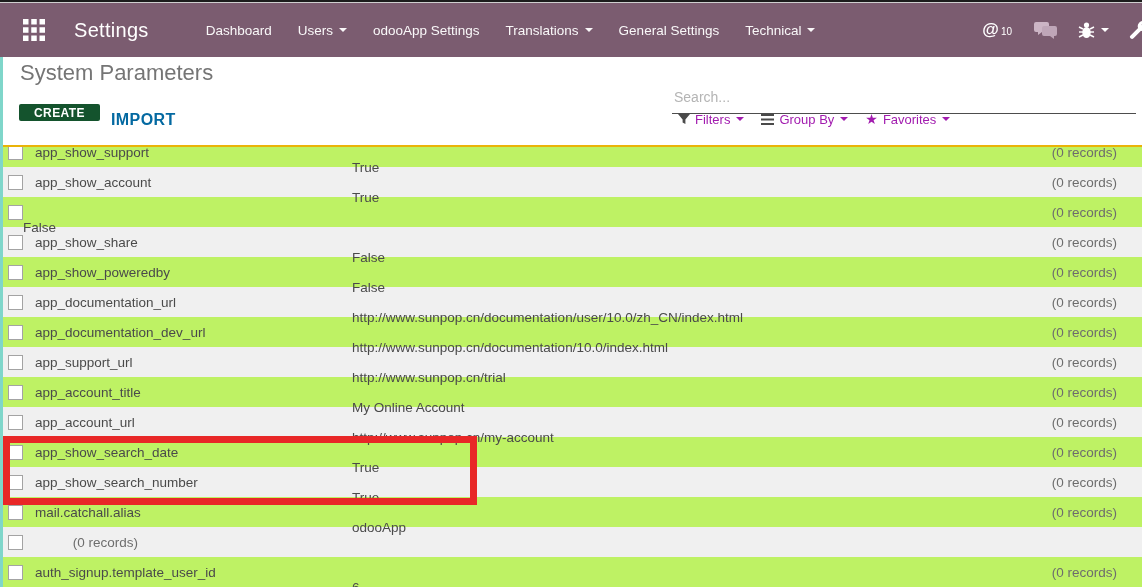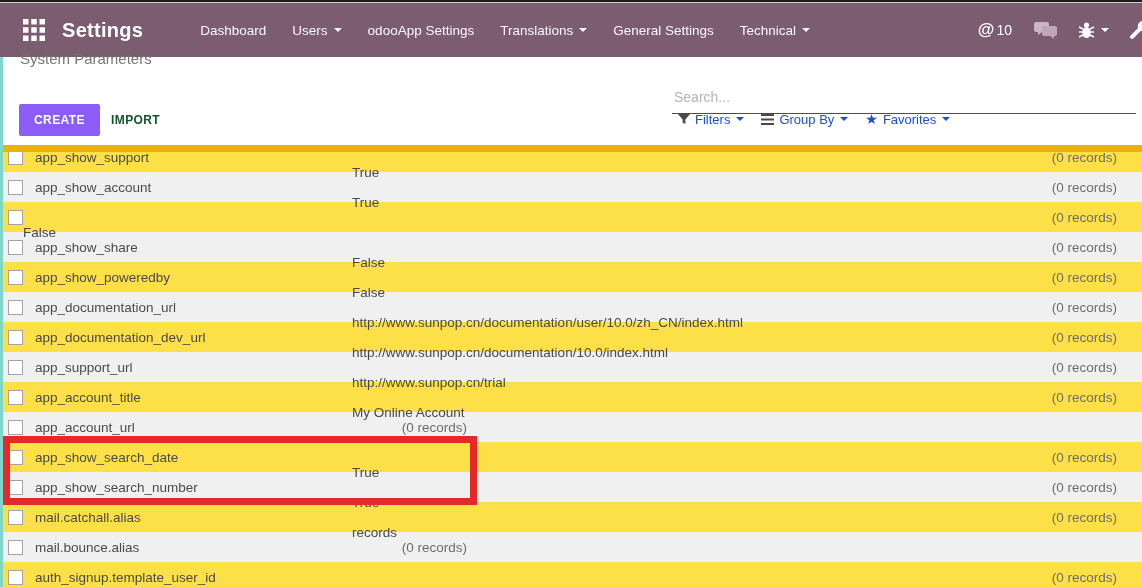--- a/index.html
+++ b/index.html
@@ -7,62 +7,62 @@
               font-family:"Liberation Sans","DejaVu Sans",sans-serif; }
   body { position:relative; }
 
   
   .topline-dark  { height:2px; background:#1c1c1c; }
   .topline-light { height:1px; background:#cfcfcf; }
   .navbar { height:54px; background:#7b5c70; display:flex; align-items:center;
             color:#fff; overflow:hidden; }
   .apps-btn { width:40px; height:40px; margin-left:14px; display:flex;
               align-items:center; justify-content:center; cursor:pointer; }
-  .app-name { font-size:20px; font-weight:bold; margin-left:8px; letter-spacing:.3px; }
+  .app-name { font-size:20px; font-weight:normal; margin-left:20px; letter-spacing:.3px; }
   .nav-menu { display:flex; align-items:center; margin-left:44px; }
   .menu-item { font-size:13.5px; color:rgba(255,255,255,.96); padding:0 13px;
                height:62px; display:flex; align-items:center; cursor:pointer; white-space:nowrap; }
   .nav-right { margin-left:auto; display:flex; align-items:center; }
   .at-group { display:flex; align-items:baseline; margin-right:22px; cursor:pointer; }
   .at-sym { font-size:17px; font-weight:bold; }
-  .at-count { font-size:14px; margin-left:2px; }
+  .at-count { font-size:10px; margin-left:2px; }
   .nav-icon { display:flex; align-items:center; margin-right:20px; cursor:pointer; }
   .wrench-wrap { margin-right:-7px; }
   .caret { display:inline-block; width:0; height:0; border-left:4px solid transparent;
            border-right:4px solid transparent; border-top:4px solid currentColor;
            margin-left:6px; }
 
   
   .left-strip { position:absolute; left:0; top:57px; bottom:0; width:3px;
                 background:#7fd6ca; z-index:6; }
-  .page-title { position:absolute; left:20px; top:50px; font-size:15px;
+  .page-title { position:absolute; left:20px; top:60px; font-size:22px;
                 color:#757575; font-weight:400; }
   .searchbox { position:absolute; left:672px; top:60px; width:464px;margin-top:23px; }
   .searchbox input { width:100%; border:none; outline:none; font-size:14px;
                      color:#333; padding:6px 2px 8px 2px;
                      border-bottom:1px solid #4d4d4d; background:transparent;
                      font-family:inherit; }
   .searchbox input::placeholder { color:#b4b4b4; }
-  .btn-create { position:absolute; left:19px; top:104px; height:32px; padding:0 15px;
-                background:#8b5cf6; color:#fff; border:none; font-size:12px;
+  .btn-create { position:absolute; left:19px; top:104px; height:17px; padding:0 15px;
+                background:#14532d; color:#fff; border:none; font-size:12px;
                 font-weight:bold; letter-spacing:.4px; cursor:pointer; border-radius:2px;
                 font-family:inherit; }
   .btn-import { position:absolute; left:103px; top:104px; height:32px; padding:0 8px;
-                background:transparent; color:#14532d; border:none; font-size:12px;
+                background:transparent; color:#0369a1; border:none; font-size:16px;
                 font-weight:bold; letter-spacing:.4px; cursor:pointer; font-family:inherit; }
   .filter-bar { position:absolute; left:678px; top:111px; display:flex;
-                align-items:center; color:#1d4ed8; font-size:13px; }
+                align-items:center; color:#a21caf; font-size:13px; }
   .filter-btn { display:flex; align-items:center; margin-right:17px; cursor:pointer; }
   .filter-btn .ico { margin-right:5px; display:flex; align-items:center; }
   .star-char { font-size:14px; margin-right:5px;
                font-family:"DejaVu Sans",sans-serif; }
 
   
   .table-wrap { position:absolute; top:145px; left:0; right:0; bottom:0;
-                border-top:7px solid #eab308; overflow:hidden; background:#fde047; }
+                border-top:2px solid #eab308; overflow:hidden; background:#bef264; }
   .rows { margin-top:-10px; }
   .row { height:30px; display:flex; align-items:center; font-size:13.5px;
          color:#4a4a4a; cursor:pointer; }
   .row:nth-child(even) { background:#f0f0f0; }
   .cb { width:15px; height:15px; margin-left:8px; background:#fff;
         border:1px solid #a3a3a3; flex:none; cursor:pointer; }
   .cell-key { margin-left:12px; width:317px; flex:none; overflow:hidden;
               white-space:nowrap; }
   .cell-value { flex:1; overflow:hidden; white-space:nowrap;margin-top:30px; }
   .cell-records { width:140px; flex:none; text-align:right; padding-right:25px;
@@ -262,47 +262,47 @@
   <div class="row">
     <div class="cb"></div>
     <div class="cell-key">app_account_title</div>
     <div class="cell-value">My Online Account</div>
     <div class="cell-records">(0 records)</div>
   </div>
 
   <div class="row">
     <div class="cb"></div>
     <div class="cell-key">app_account_url</div>
+    <div class="cell-value">http://www.sunpop.cn/my-account</div>
     <div class="cell-records">(0 records)</div>
   </div>
 
   <div class="row">
     <div class="cb"></div>
     <div class="cell-key">app_show_search_date</div>
     <div class="cell-value">True</div>
     <div class="cell-records">(0 records)</div>
   </div>
 
   <div class="row">
     <div class="cb"></div>
     <div class="cell-key">app_show_search_number</div>
     <div class="cell-value">True</div>
     <div class="cell-records">(0 records)</div>
   </div>
 
   <div class="row">
     <div class="cb"></div>
     <div class="cell-key">mail.catchall.alias</div>
-    <div class="cell-value">records</div>
-    <div class="cell-records">(0 records)</div>
-  </div>
-
-  <div class="row">
-    <div class="cb"></div>
-    <div class="cell-key">mail.bounce.alias</div>
+    <div class="cell-value">odooApp</div>
+    <div class="cell-records">(0 records)</div>
+  </div>
+
+  <div class="row">
+    <div class="cb"></div>
     <div class="cell-records">(0 records)</div>
   </div>
 
   <div class="row">
     <div class="cb"></div>
     <div class="cell-key">auth_signup.template_user_id</div>
     <div class="cell-value">6</div>
     <div class="cell-records">(0 records)</div>
   </div>
 </div>

